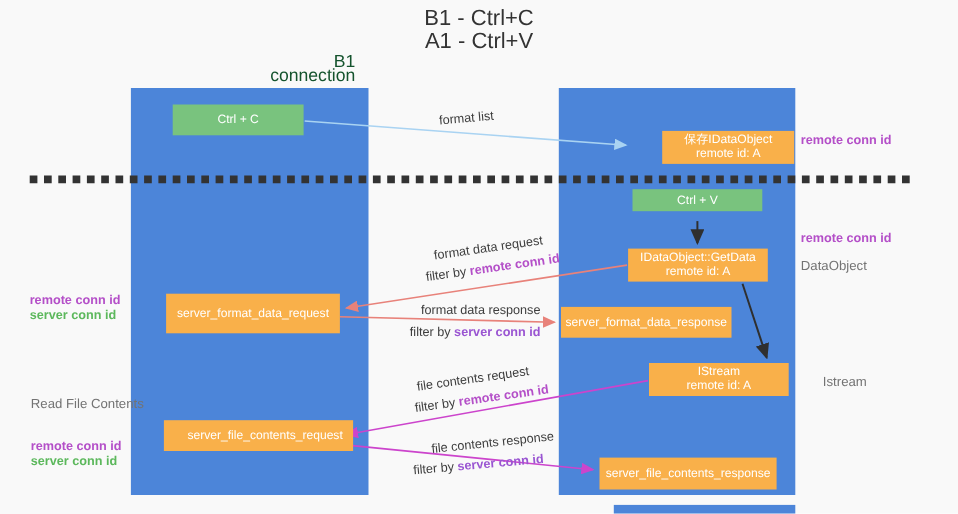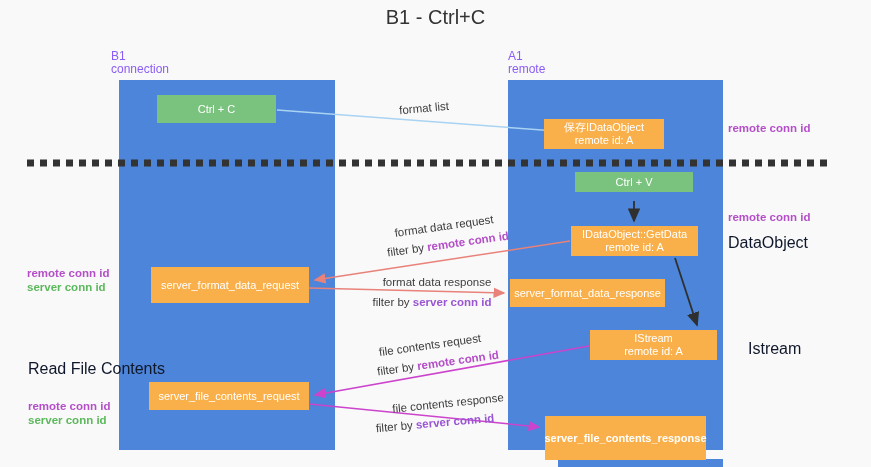--- a/index.html
+++ b/index.html
@@ -6,61 +6,58 @@
   .canvas {
     position:relative; width:871px; height:467px; overflow:hidden;
     background:#f9f9f9;
     font-family:"Liberation Sans", sans-serif;
   }
   .title {
     position:absolute; left:0; right:0; top:7px; text-align:center;
     font-size:20px; color:#333; line-height:21px;
   }
   .lane-header {
-    position:absolute; text-align:left; font-size:12px; color:#8b5cf6; line-height:13px;
+    position:absolute; text-align:right; font-size:16px; color:#14532d; line-height:13px;
   }
   .lane {
     position:absolute; background:#4c85d9;
   }
   .overlay { position:absolute; left:0; top:0; z-index:2; pointer-events:none; }
   .box {
     position:absolute; z-index:3; display:flex; align-items:center; justify-content:center;
     color:#ffffff; font-size:11px; text-align:center; white-space:nowrap;
   }
   .box.orange { background:#f9b04a; }
   .box.green  { background:#79c37e; }
   .box.two-line { flex-direction:column; line-height:13px; }
   .flow-label {
     position:absolute; z-index:4; white-space:nowrap;
     font-size:11.5px; color:#3d3d3d; transform-origin:center;
   }
   .side-label {
-    position:absolute; z-index:4; white-space:nowrap; font-size:16px; color:#0f172a;
+    position:absolute; z-index:4; white-space:nowrap; font-size:12px; color:#737373;
   }
   .side-label.purple { color:#b44fc8; font-weight:700; font-size:11.5px; }
   .side-label.green  { color:#5cb85c; font-weight:700; font-size:11.5px; }
   .hl-remote { color:#b44fc8; font-weight:700; }
   .hl-server { color:#9a55d2; font-weight:700; }
 </style>
 </head>
 <body>
 
 <div class="canvas">
 
   <div class="title">
     <div>B1 - Ctrl+C</div>
+    <div>A1 - Ctrl+V</div>
   </div>
 
   <div class="lane-header" style="left:111px; top:50px; width:212px;">
     <div>B1</div>
     <div>connection</div>
-  </div>
-  <div class="lane-header" style="left:508px; top:50px; width:215px;">
-    <div>A1</div>
-    <div>remote</div>
   </div>
 
   <div class="lane" style="left:119px; top:80px; width:216px; height:370px;"></div>
   <div class="lane" style="left:508px; top:80px; width:215px; height:370px;"></div>
   <div class="lane" style="left:558px; top:459px; width:165px; height:8px;"></div>
 
   <svg class="overlay" width="871" height="467">
     <defs>
       <marker id="m-blue" markerWidth="8" markerHeight="7" refX="7" refY="3.5" orient="auto">
         <path d="M0,0 L8,3.5 L0,7 Z" fill="#a9d3f2"></path>
@@ -82,21 +79,21 @@
     <line x1="309" y1="288" x2="504" y2="293" stroke="#e8827a" stroke-width="1.5" marker-end="url(#m-salmon)"></line>
     <line x1="675" y1="258" x2="697" y2="325" stroke="#2f2f2f" stroke-width="1.8" marker-end="url(#m-black)"></line>
     <line x1="589" y1="346" x2="315" y2="395" stroke="#cc44cc" stroke-width="1.5" marker-end="url(#m-magenta)"></line>
     <line x1="309" y1="404" x2="539" y2="427" stroke="#cc44cc" stroke-width="1.5" marker-end="url(#m-magenta)"></line>
   </svg>
 
   <div class="box green" style="left:157px; top:95px; width:119px; height:28px;">
     <span>Ctrl + C</span>
   </div>
 
-  <div class="box orange two-line" style="left:544px; top:119px; width:120px; height:30px;">
+  <div class="box orange two-line" style="left:602px; top:119px; width:120px; height:30px;">
     <span>保存IDataObject</span>
     <span>remote id: A</span>
   </div>
 
   <div class="box green" style="left:575px; top:172px; width:118px; height:20px;">
     <span>Ctrl + V</span>
   </div>
 
   <div class="box orange two-line" style="left:571px; top:226px; width:127px; height:30px;">
     <span>IDataObject::GetData</span>
@@ -109,25 +106,25 @@
 
   <div class="box orange" style="left:510px; top:279px; width:155px; height:28px;align-items:center;">
     <span>server_format_data_response</span>
   </div>
 
   <div class="box orange two-line" style="left:590px; top:330px; width:127px; height:30px;">
     <span>IStream</span>
     <span>remote id: A</span>
   </div>
 
-  <div class="box orange" style="left:149px; top:382px; width:160px; height:28px;">
+  <div class="box orange" style="left:149px; top:382px; width:160px; height:28px;padding-left:12px;">
     <span>server_file_contents_request</span>
   </div>
 
-  <div class="box orange" style="left:545px; top:416px; width:161px; height:44px;font-weight:bold;">
+  <div class="box orange" style="left:545px; top:416px; width:161px; height:29px;">
     <span>server_file_contents_response</span>
   </div>
 
   <div class="flow-label" style="left:424px; top:108px; transform:translate(-50%,-50%) rotate(-5deg);">format list</div>
 
   <div class="flow-label" style="left:444px; top:226px; transform:translate(-50%,-50%) rotate(-8deg);">format data request</div>
   <div class="flow-label" style="left:448px; top:244px; transform:translate(-50%,-50%) rotate(-8deg);"><span>filter by </span><span class="hl-remote">remote conn id</span></div>
 
   <div class="flow-label" style="left:437px; top:282px; transform:translate(-50%,-50%);">format data response</div>
   <div class="flow-label" style="left:432px; top:302px; transform:translate(-50%,-50%);"><span>filter by </span><span class="hl-server">server conn id</span></div>

